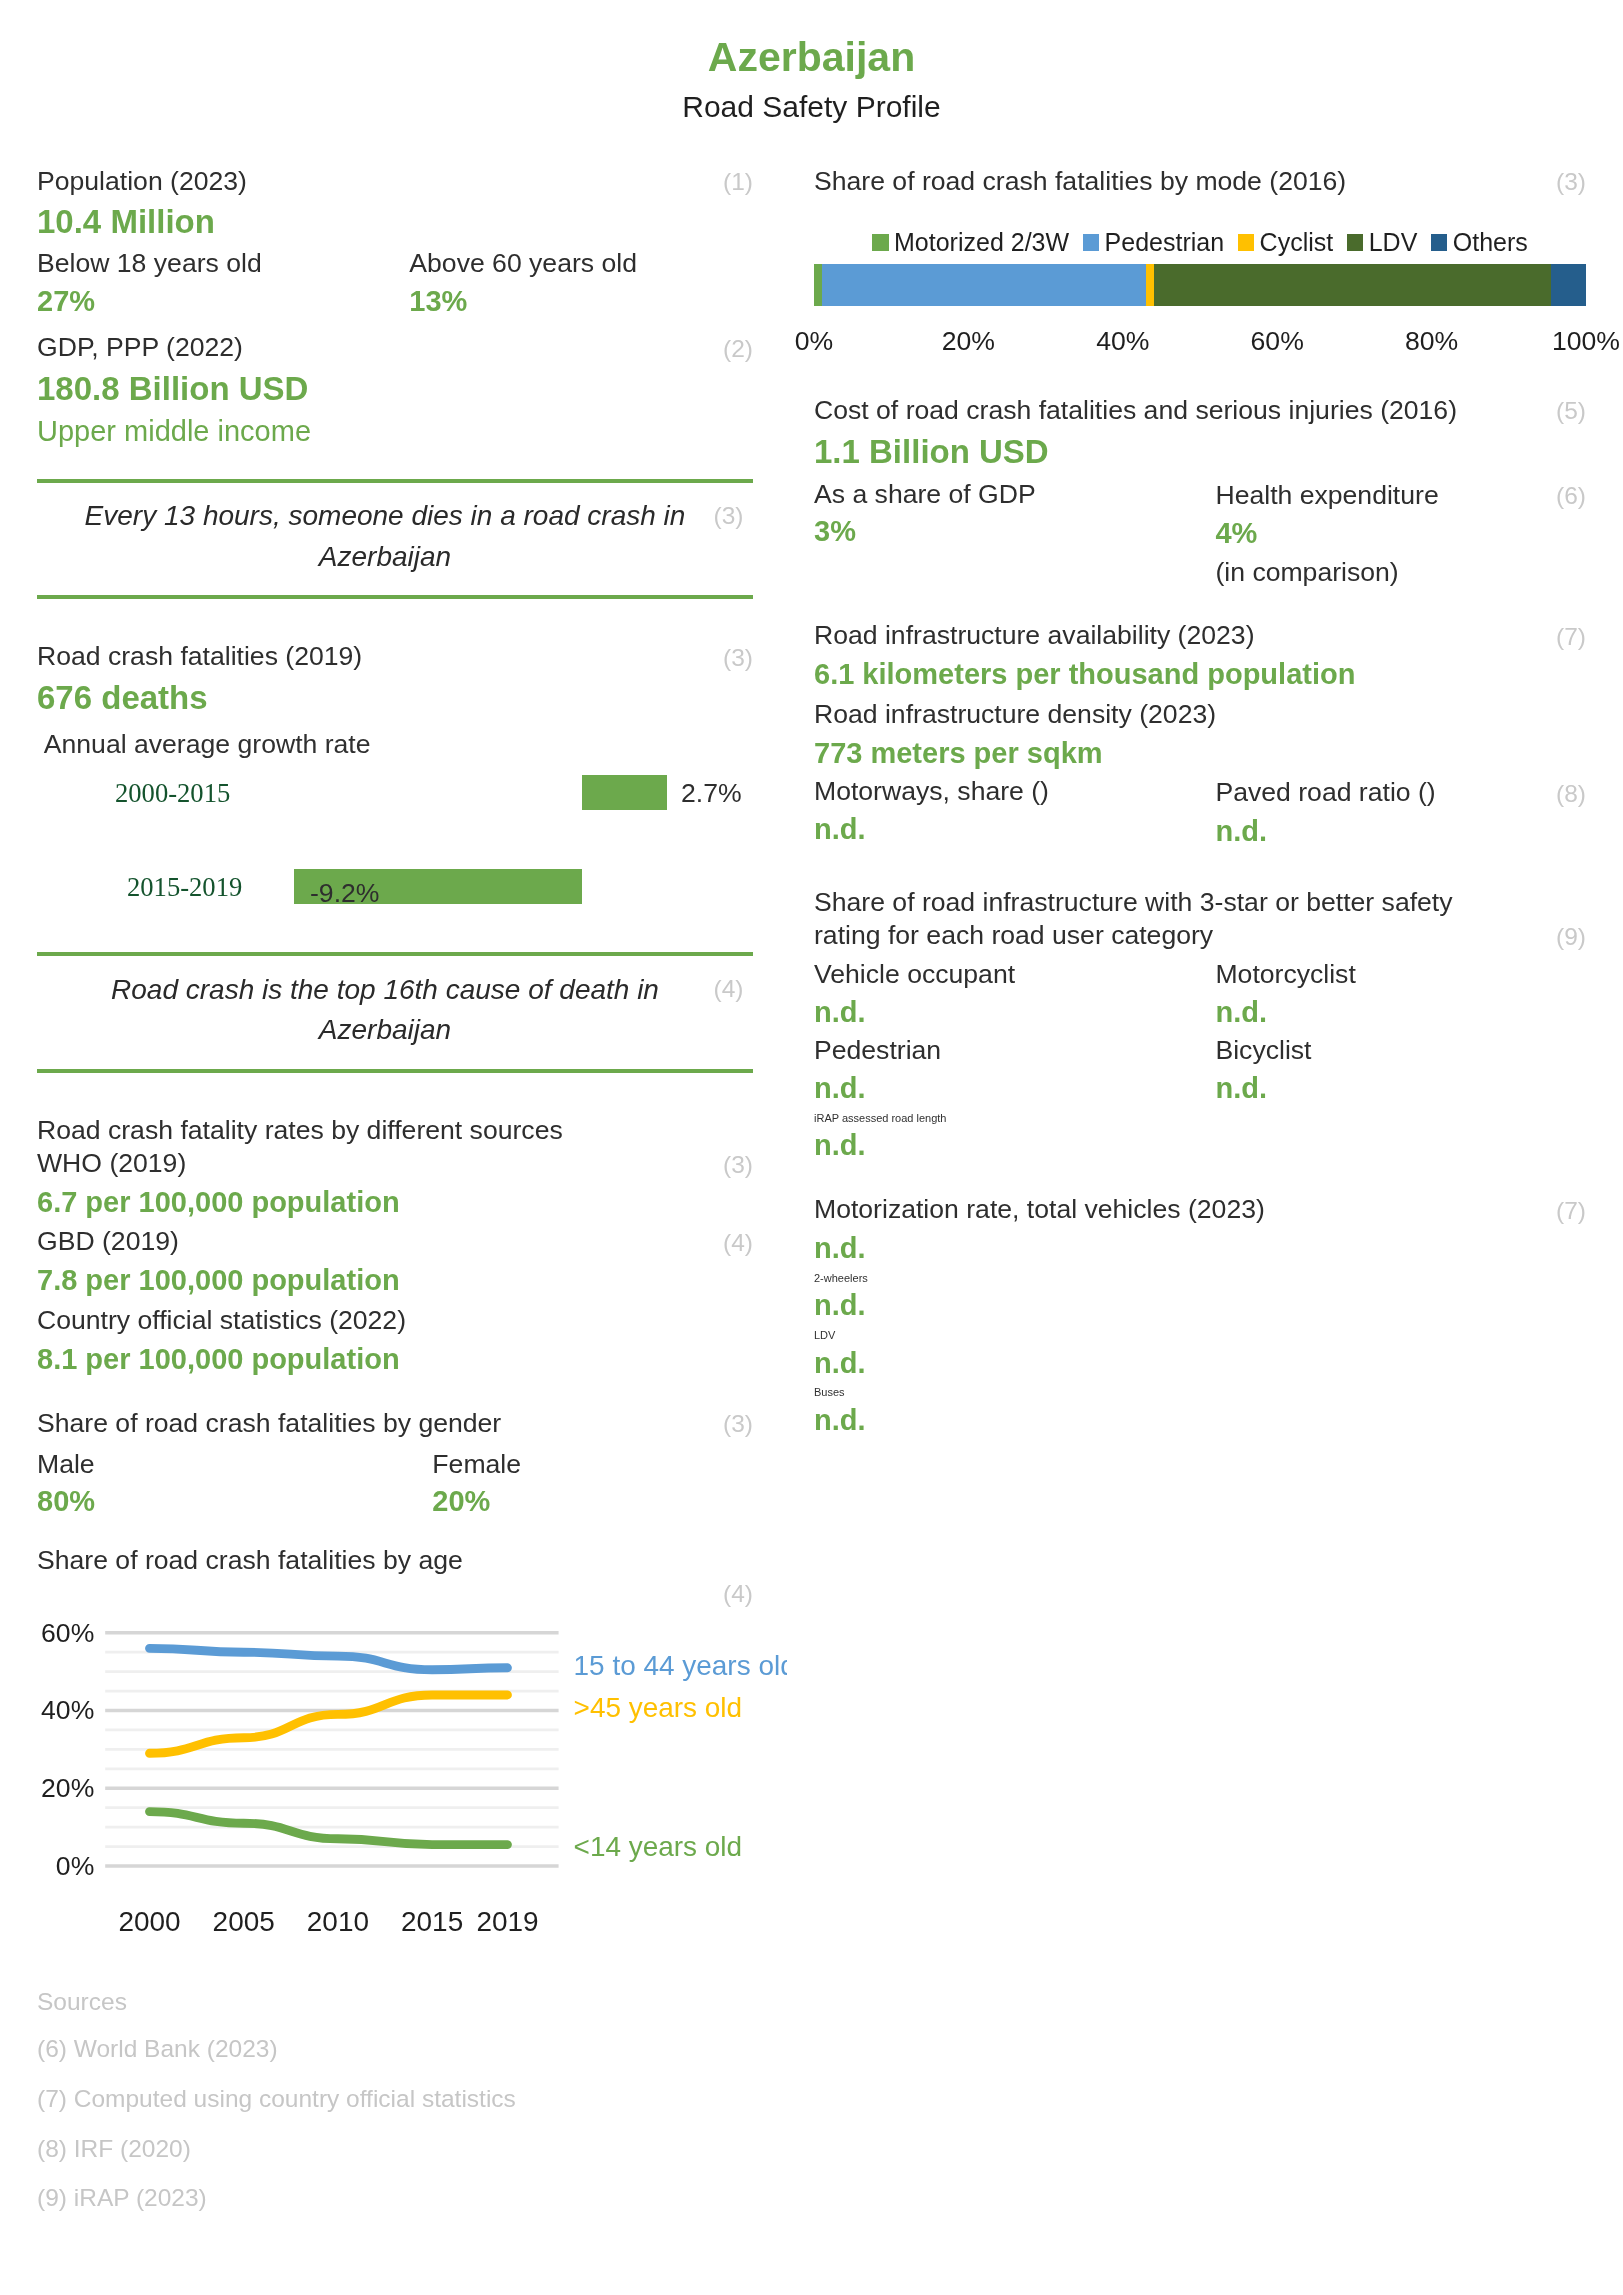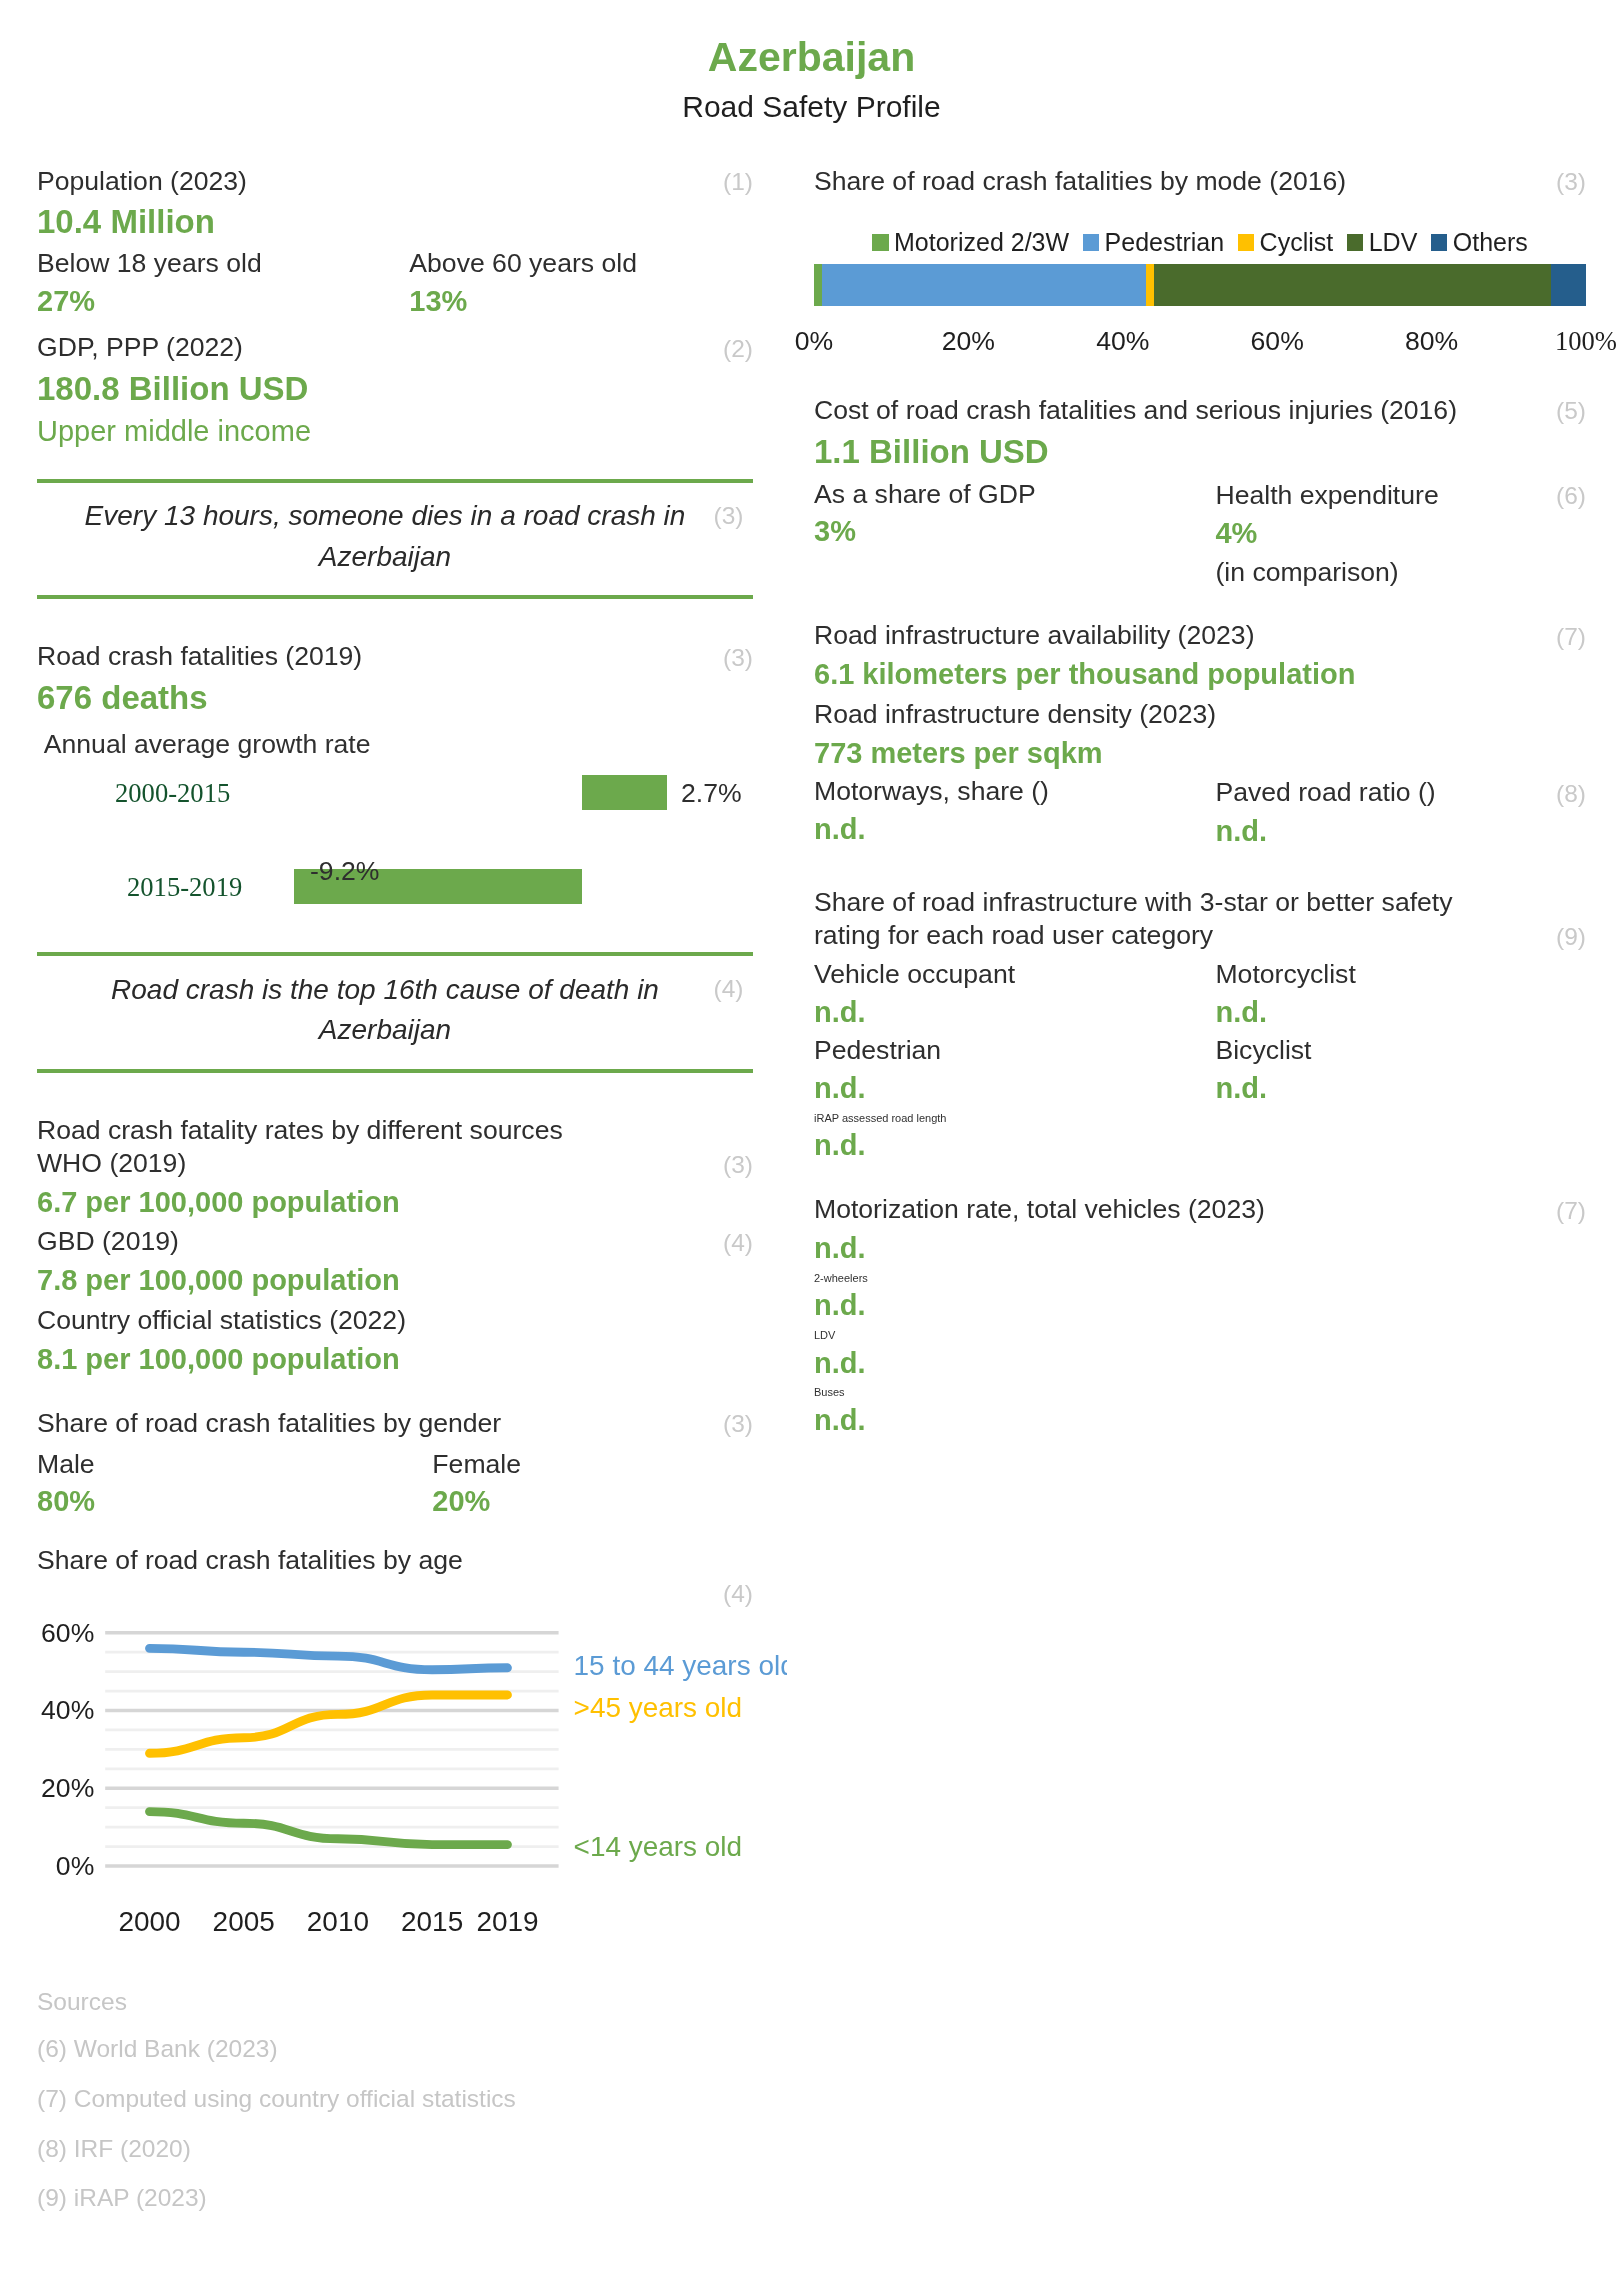--- a/index.html
+++ b/index.html
@@ -116,21 +116,21 @@
         <div class="gval">676 deaths</div>
       </div>
 
       <div class="growth-title">Annual average growth rate</div>
       <div class="growth" id="growth-chart">
           <div class="gbar" style="top: 4.1px; height: 35px; background: rgb(108, 169, 76); left: 545px; width: 85px;"></div>
           <span class="glabel" style="left: 78px; top: 4.1px;">2000-2015</span>
           <span class="gnum" style="top: 4.1px; left: 644px;">2.7%</span>
           <div class="gbar" style="top: 98px; height: 35px; background: rgb(108, 169, 76); left: 257px; width: 288px;"></div>
           <span class="glabel" style="left: 90px; top: 98px;">2015-2019</span>
-          <span class="gnum" style="top: 82px; left: 273px;">-9.2%</span>
+          <span class="gnum" style="top: 104px; left: 273px;">-9.2%</span>
         </div>
 
       <div class="quote">
         <span class="ref">(4)</span>
         <div>Road crash is the top 16th cause of death in</div>
         <div>Azerbaijan</div>
       </div>
 
       <div class="blk">
         <div class="lrow">
@@ -245,21 +245,21 @@
             <div style="width: 1%; background: rgb(255, 192, 0);"></div>
             <div style="width: 51.5%; background: rgb(74, 107, 44);"></div>
             <div style="width: 4.5%; background: rgb(37, 94, 140);"></div>
           </div>
         <div class="mode-axis">
             <span style="left: 0%;">0%</span>
             <span style="left: 20%;">20%</span>
             <span style="left: 40%;">40%</span>
             <span style="left: 60%;">60%</span>
             <span style="left: 80%;">80%</span>
-            <span style="left: 100%; font-family: Liberation Serif, serif;">100%</span>
+            <span style="left: 100%;">100%</span>
           </div>
       </div>
 
       <div class="blk">
         <div class="lrow">
           <span style="max-width:647px;">Cost of road crash fatalities and serious injuries (2016)</span>
           <span class="ref">(5)</span>
         </div>
         <div class="gval nom">1.1 Billion USD</div>
         <div class="pair" style="margin-top:8.2px;">

